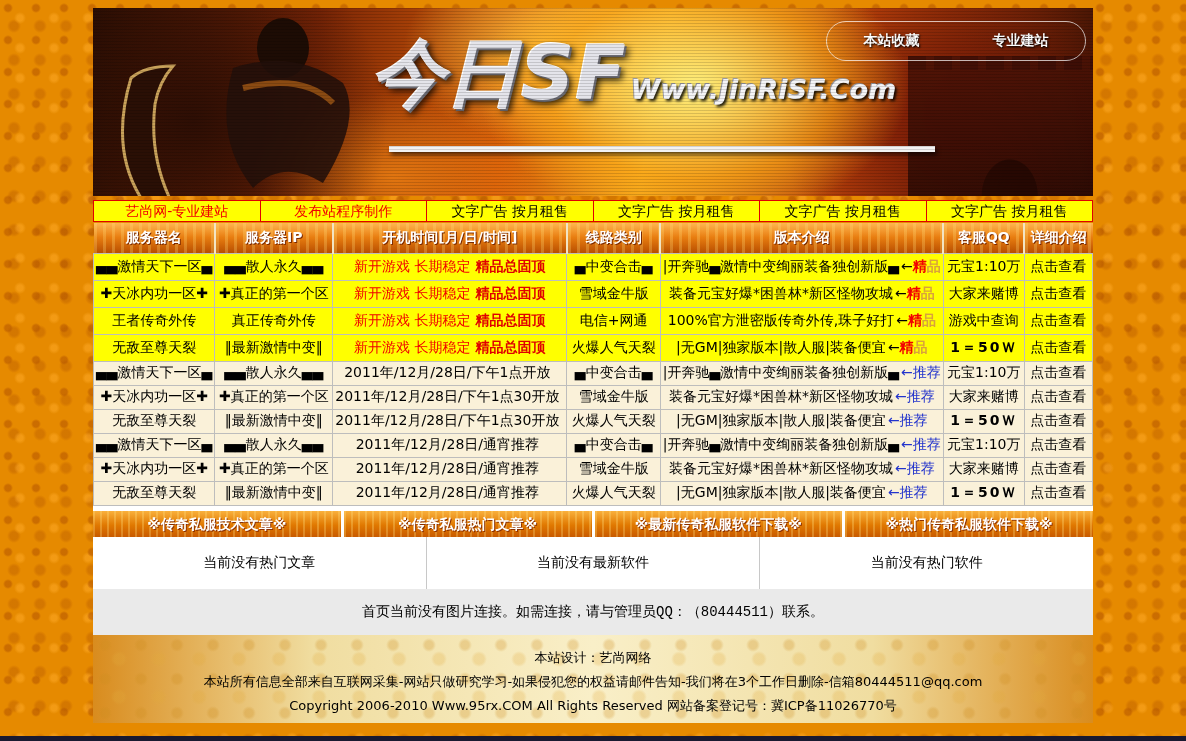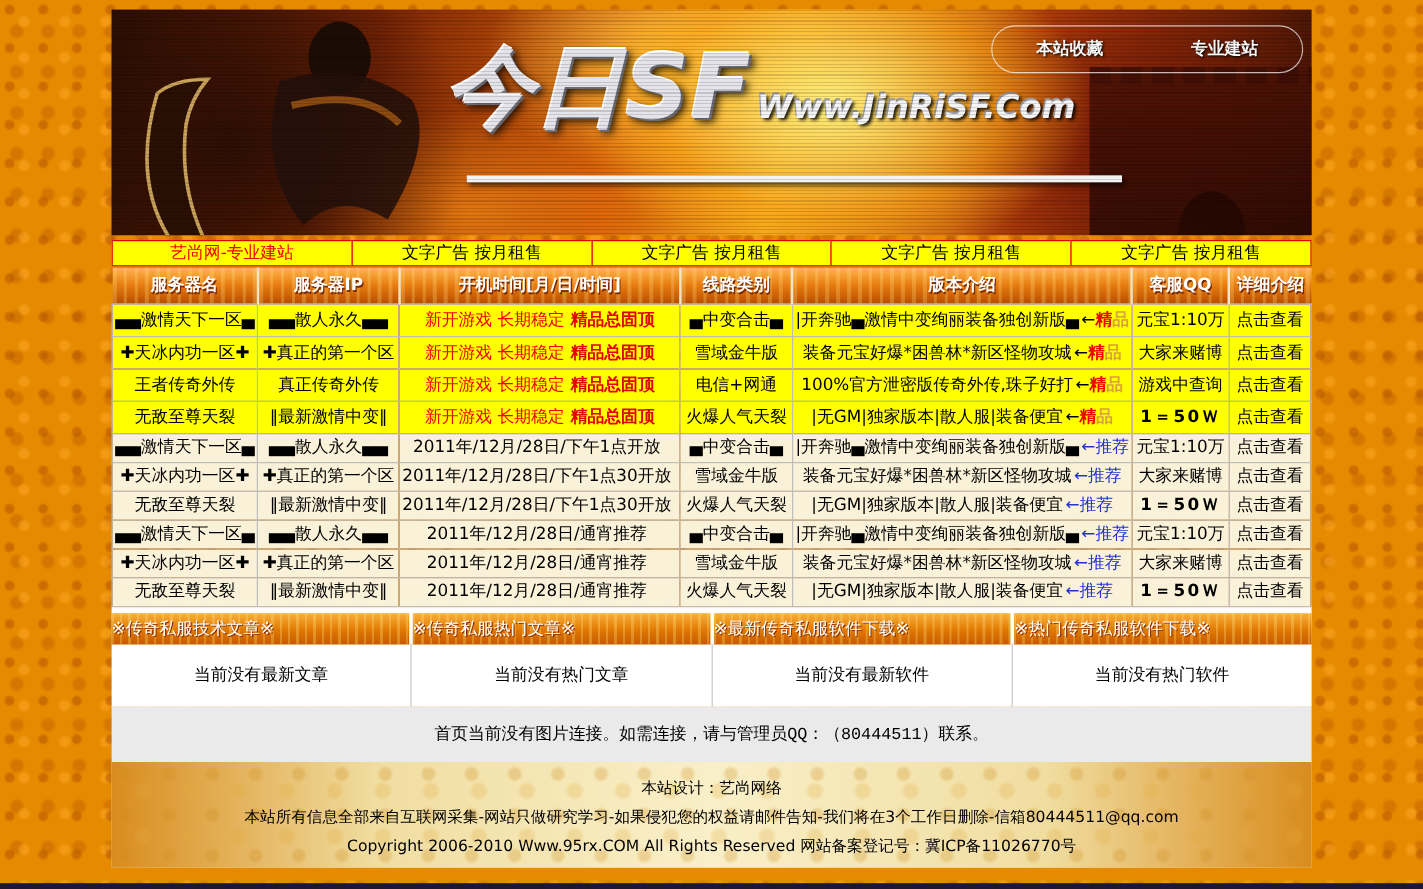--- a/index.html
+++ b/index.html
@@ -96,22 +96,22 @@
   .arr-tj { color:#2233CC; margin-left:2px; }
   .badge-jp { display:inline-block; font-weight:bold; color:#D9A23C; }
   .badge-jp::first-letter { color:#F20000; }
   .badge-tj { color:#2233CC; }
   .qqb { font-weight:bold; letter-spacing:2px; }
   .linklike { cursor:pointer; }
 
   
   .sec-heads { display:flex; gap:3px; background:#fff; padding-top:5px; }
   .sec-head {
-    flex:1; height:26px; line-height:26px; text-align:left;
-    color:#fff; font-weight:normal; font-size:14px; text-shadow:1px 1px 0 #8A3000;
+    flex:1; height:26px; line-height:26px; text-align:center;
+    color:#fff; font-weight:bold; font-size:14px; text-shadow:1px 1px 0 #8A3000;
     background:
       repeating-linear-gradient(90deg, rgba(255,225,130,.3) 0 2px, transparent 2px 7px),
       linear-gradient(#F9B03C, #E07800 55%, #C85A00);
   }
   .sec-body { display:flex; background:#fff; height:52px; }
   .sec-col {
     flex:1; border-right:1px solid #C8C8C8; display:flex; align-items:center; justify-content:center;
     font-size:14px; color:#000;
   }
   .sec-col:last-child { border-right:none;text-align:center; }
@@ -151,20 +151,21 @@
     </div>
     <div class="logo-line"></div>
     <div class="banner-nav">
       <span class="nav-btn">本站收藏</span>
       <span class="nav-btn">专业建站</span>
     </div>
   </div>
 
   <div class="ads">
     <div class="ad-cell red">艺尚网-专业建站</div>
+    <div class="ad-cell red">发布站程序制作</div>
     <div class="ad-cell black">文字广告 按月租售</div>
     <div class="ad-cell black">文字广告 按月租售</div>
     <div class="ad-cell black">文字广告 按月租售</div>
     <div class="ad-cell black">文字广告 按月租售</div>
   </div>
 
   <table class="servers">
     <colgroup>
       <col style="width:12%">
         <col style="width:13%">
@@ -328,21 +329,20 @@
   </tbody>
   </table>
 
   <div class="sec-heads">
     <div class="sec-head">※传奇私服技术文章※</div>
     <div class="sec-head">※传奇私服热门文章※</div>
     <div class="sec-head">※最新传奇私服软件下载※</div>
     <div class="sec-head">※热门传奇私服软件下载※</div>
   </div>
   <div class="sec-body">
-    <div class="sec-col">当前没有最新文章</div>
     <div class="sec-col">当前没有热门文章</div>
     <div class="sec-col">当前没有最新软件</div>
     <div class="sec-col">当前没有热门软件</div>
   </div>
 
   <div class="linkbar">
     <div class="notice">首页当前没有图片连接。如需连接，请与管理员QQ：（80444511）联系。</div>
   </div>
 
   <div class="footer">

